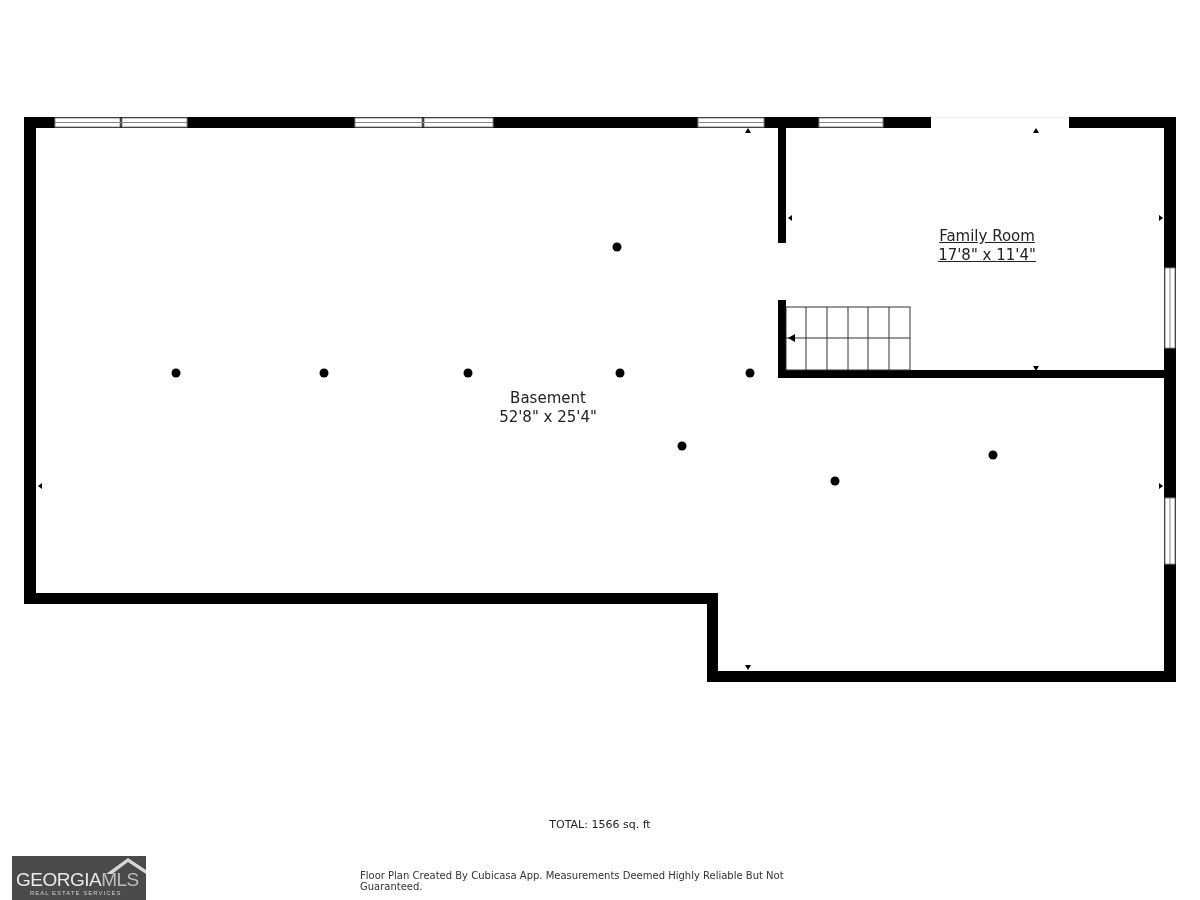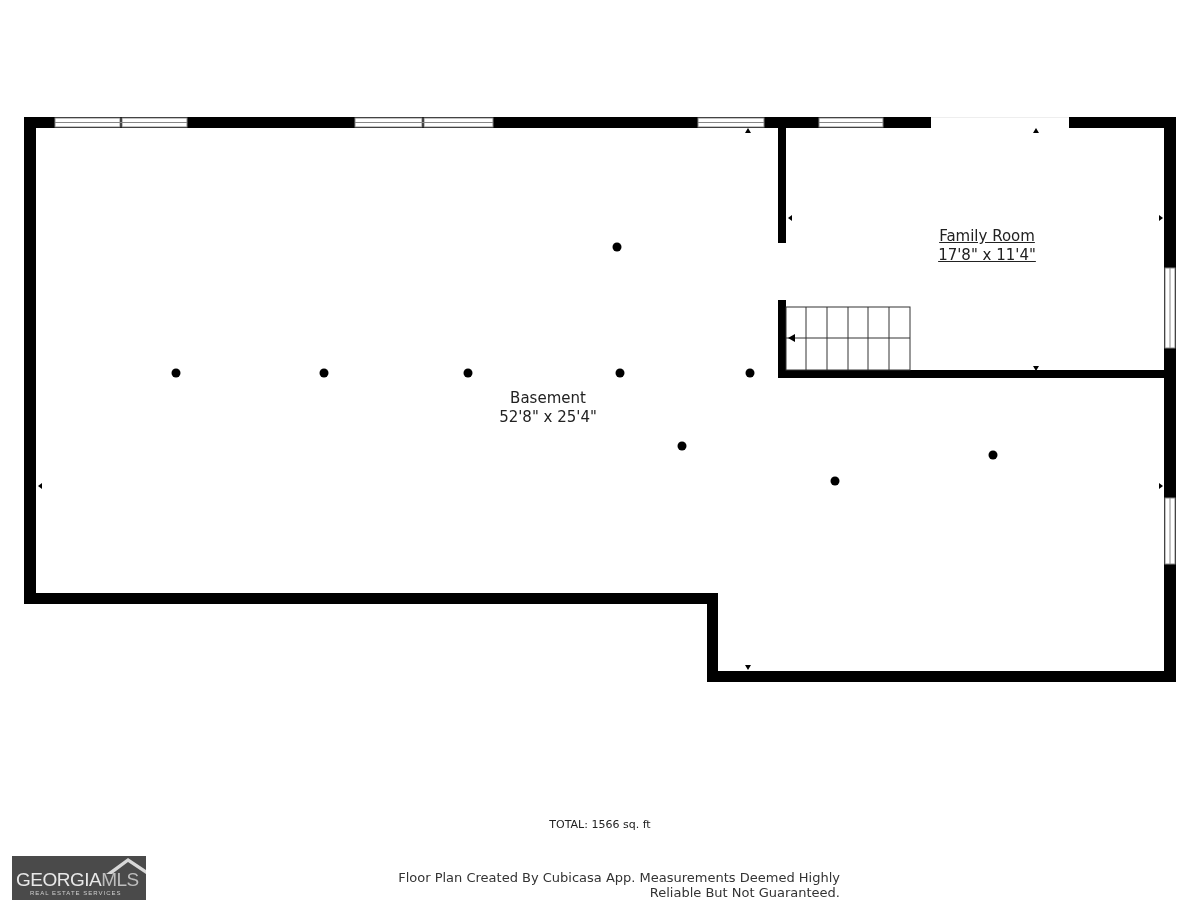--- a/index.html
+++ b/index.html
@@ -1,20 +1,20 @@
 <!DOCTYPE html>
 <html><head>
   <meta charset="utf-8">
   <style>
     html, body { margin: 0; padding: 0; }
     body { width: 1200px; height: 900px; background: #ffffff; position: relative; overflow: hidden; font-family: "DejaVu Sans", sans-serif; }
     .plan { position: absolute; left: 0; top: 0; }
     .room-label { position: absolute; text-align: center; color: #222; font-size: 15px; line-height: 19px; }
     .footer { position: absolute; left: 400px; width: 400px; text-align: center; color: #222; }
-    .disclaimer { position: absolute; top: 870px; left: 360px; width: 480px; text-align: right; font-size: 13px; color: #333; }
+    .disclaimer { position: absolute; top: 870px; left: 360px; width: 480px; text-align: left; font-size: 10px; color: #333; }
     .logo { position: absolute; left: 0; top: 856px; width: 134px; height: 44px; background: #4a4a4a; color: #e8e8e8; margin-left: 12px; }
     .logo .name { position: absolute; left: 4px; top: 13px; font-size: 19px; letter-spacing: -0.5px; font-family: "Liberation Sans", sans-serif; }
     .logo .name .mls { color: #bdbdbd; }
     .logo .tag { position: absolute; left: 18px; top: 34px; font-size: 6px; letter-spacing: 1px; color: #cfcfcf; font-family: "Liberation Sans", sans-serif; }
     .logo svg { position: absolute; left: 90px; top: 0; }
   </style>
 </head>
 <body>
 
 <svg class="plan" width="1200" height="900" viewBox="0 0 1200 900">

